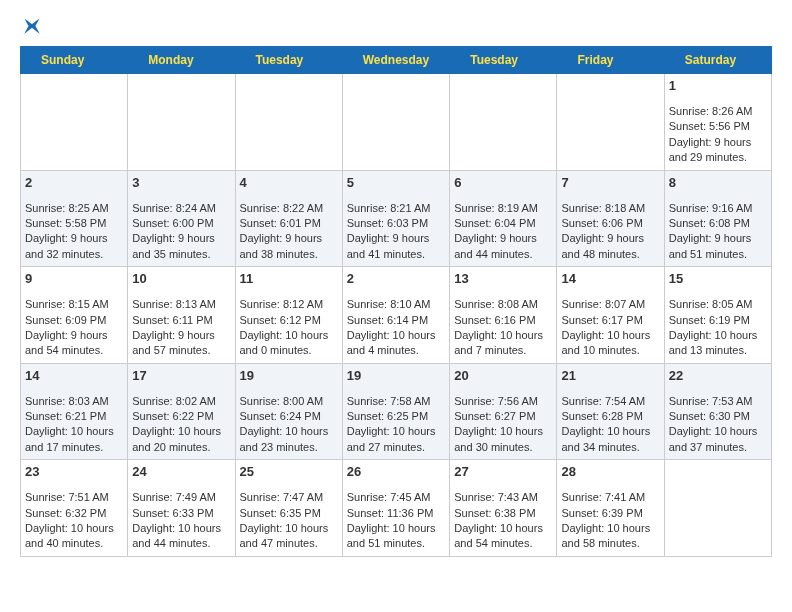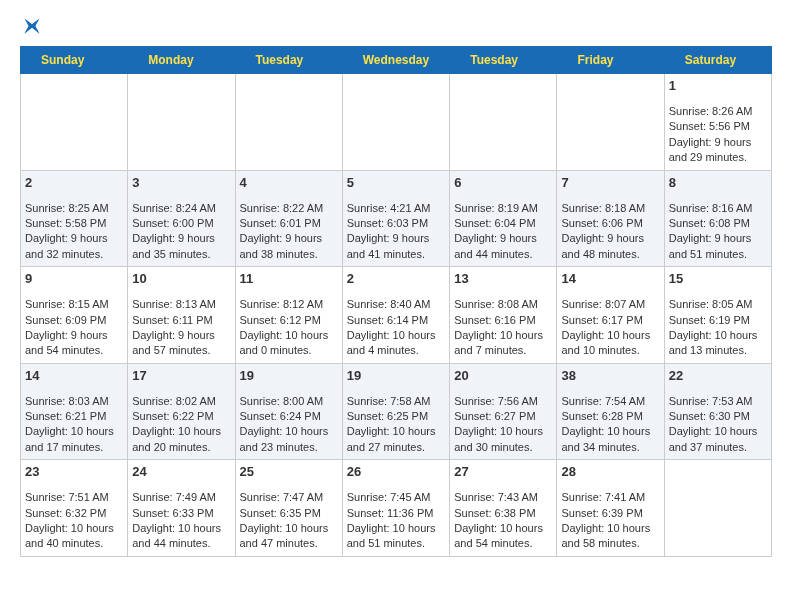--- a/index.html
+++ b/index.html
@@ -87,39 +87,39 @@
 Daylight: 9 hours and 35 minutes.</div>
           </td>
           <td>
             <div class="day-num">4</div>
             <div class="day-info">Sunrise: 8:22 AM
 Sunset: 6:01 PM
 Daylight: 9 hours and 38 minutes.</div>
           </td>
           <td>
             <div class="day-num">5</div>
-            <div class="day-info">Sunrise: 4:21 AM
+            <div class="day-info">Sunrise: 8:21 AM
 Sunset: 6:03 PM
 Daylight: 9 hours and 41 minutes.</div>
           </td>
           <td>
             <div class="day-num">6</div>
             <div class="day-info">Sunrise: 8:19 AM
 Sunset: 6:04 PM
 Daylight: 9 hours and 44 minutes.</div>
           </td>
           <td>
             <div class="day-num">7</div>
             <div class="day-info">Sunrise: 8:18 AM
 Sunset: 6:06 PM
 Daylight: 9 hours and 48 minutes.</div>
           </td>
           <td>
             <div class="day-num">8</div>
-            <div class="day-info">Sunrise: 8:16 AM
+            <div class="day-info">Sunrise: 9:16 AM
 Sunset: 6:08 PM
 Daylight: 9 hours and 51 minutes.</div>
           </td>
         </tr>
         <tr>
           <td>
             <div class="day-num">9</div>
             <div class="day-info">Sunrise: 8:15 AM
 Sunset: 6:09 PM
 Daylight: 9 hours and 54 minutes.</div>
@@ -131,21 +131,21 @@
 Daylight: 9 hours and 57 minutes.</div>
           </td>
           <td>
             <div class="day-num">11</div>
             <div class="day-info">Sunrise: 8:12 AM
 Sunset: 6:12 PM
 Daylight: 10 hours and 0 minutes.</div>
           </td>
           <td>
             <div class="day-num">2</div>
-            <div class="day-info">Sunrise: 8:40 AM
+            <div class="day-info">Sunrise: 8:10 AM
 Sunset: 6:14 PM
 Daylight: 10 hours and 4 minutes.</div>
           </td>
           <td>
             <div class="day-num">13</div>
             <div class="day-info">Sunrise: 8:08 AM
 Sunset: 6:16 PM
 Daylight: 10 hours and 7 minutes.</div>
           </td>
           <td>
@@ -186,21 +186,21 @@
 Sunset: 6:25 PM
 Daylight: 10 hours and 27 minutes.</div>
           </td>
           <td>
             <div class="day-num">20</div>
             <div class="day-info">Sunrise: 7:56 AM
 Sunset: 6:27 PM
 Daylight: 10 hours and 30 minutes.</div>
           </td>
           <td>
-            <div class="day-num">38</div>
+            <div class="day-num">21</div>
             <div class="day-info">Sunrise: 7:54 AM
 Sunset: 6:28 PM
 Daylight: 10 hours and 34 minutes.</div>
           </td>
           <td>
             <div class="day-num">22</div>
             <div class="day-info">Sunrise: 7:53 AM
 Sunset: 6:30 PM
 Daylight: 10 hours and 37 minutes.</div>
           </td>

